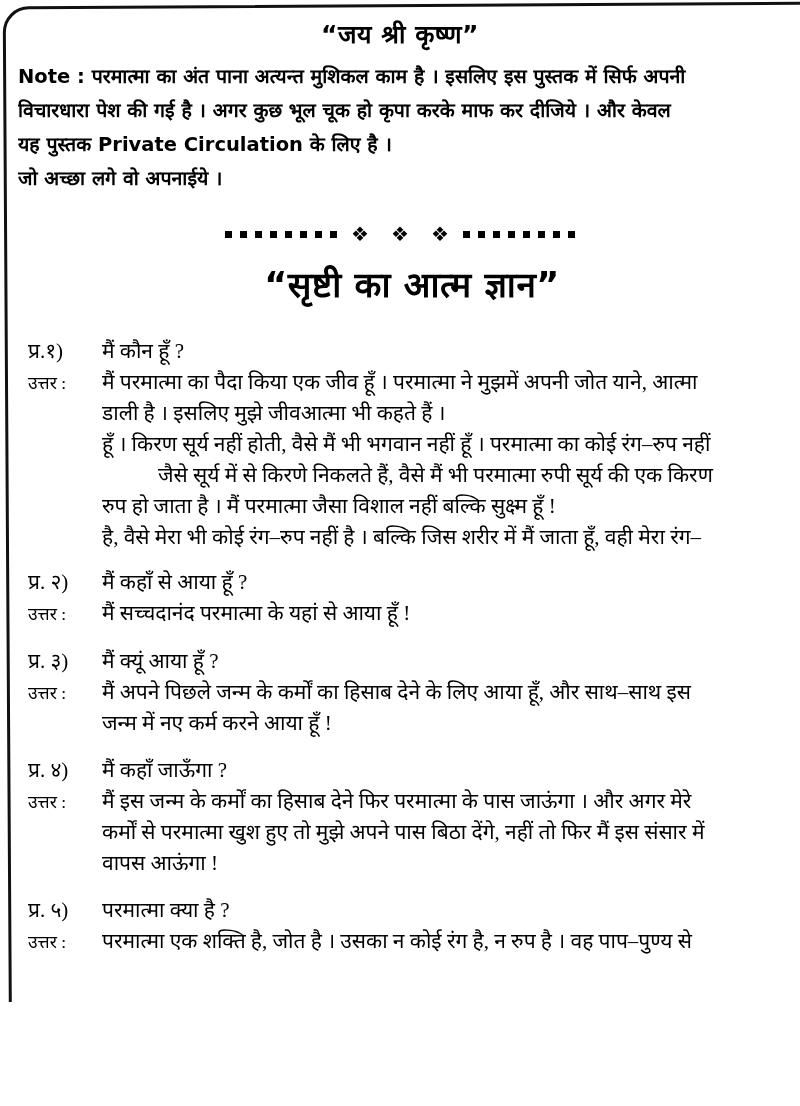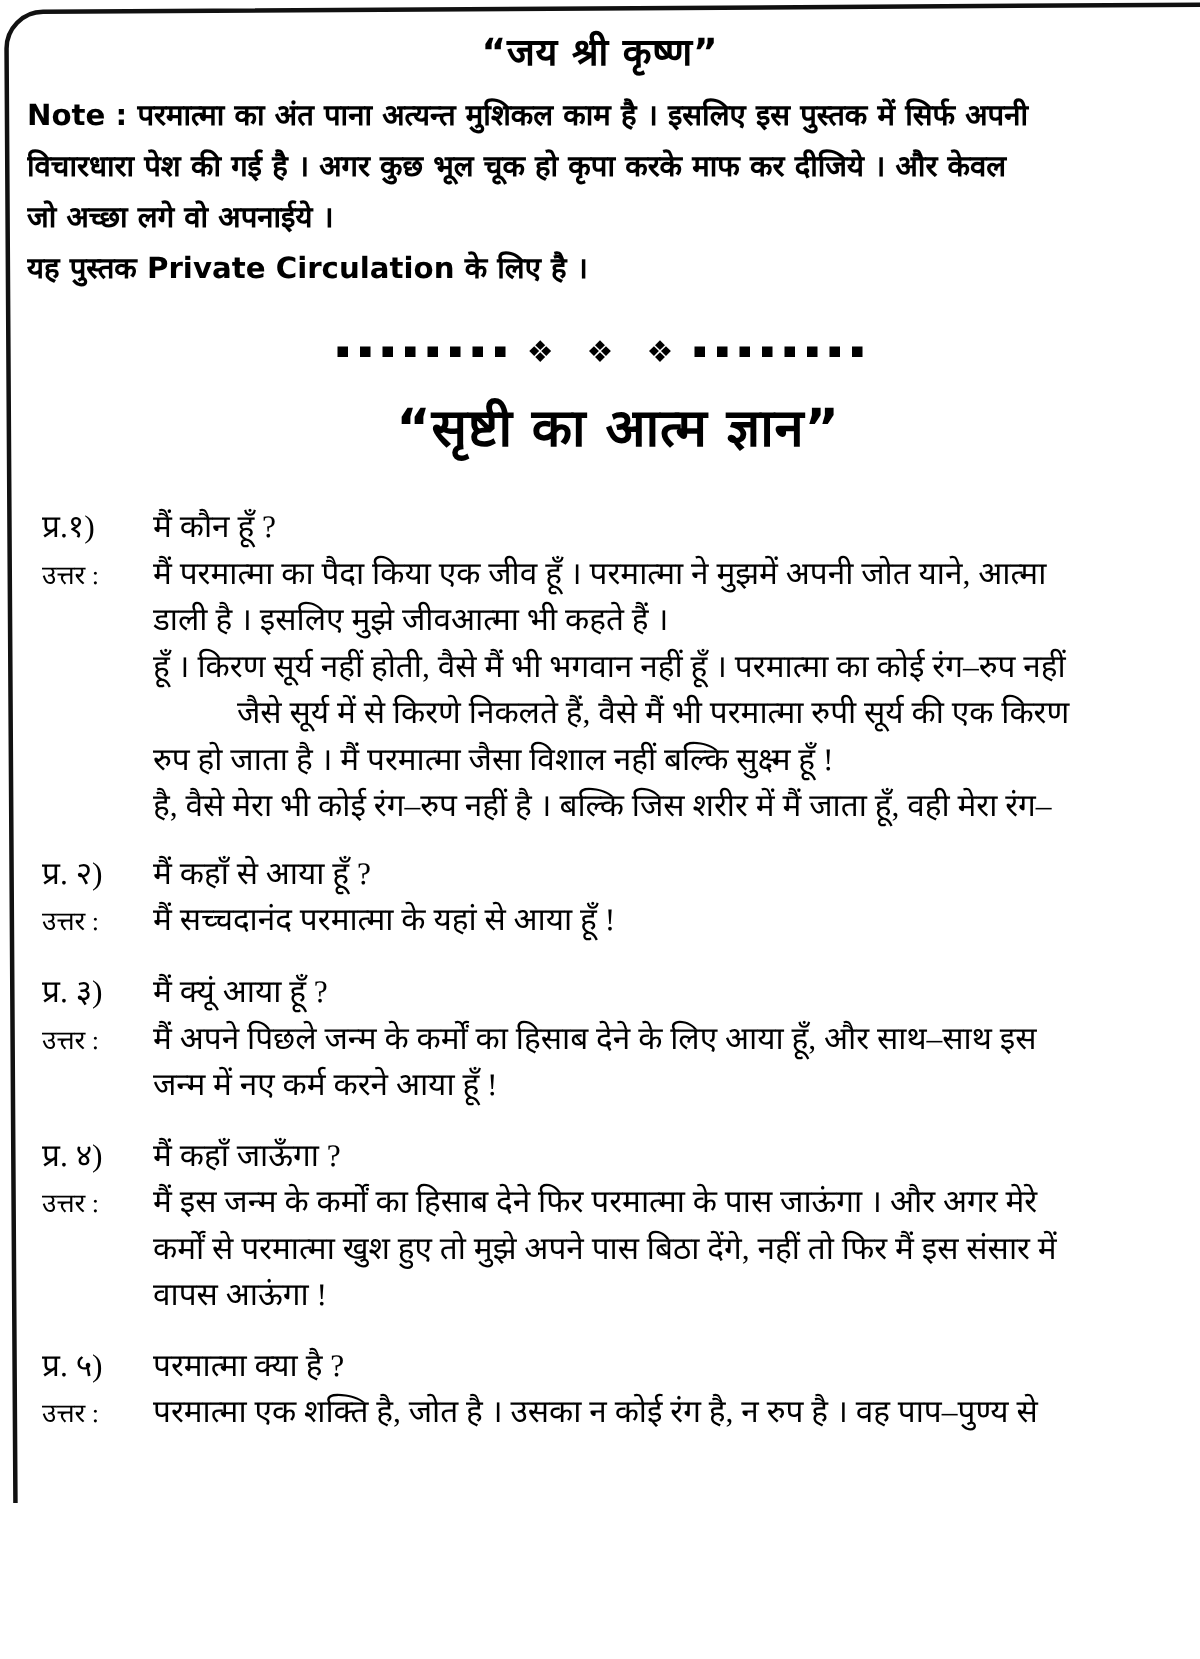--- a/index.html
+++ b/index.html
@@ -186,22 +186,22 @@
 
 <div id="page">
 
   <div class="page-frame"></div>
 
   <div class="header-title">“जय श्री कृष्ण”</div>
 
   <div class="note-block">
     <div class="line">Note : परमात्मा का अंत पाना अत्यन्त मुशिकल काम है । इसलिए इस पुस्तक में सिर्फ अपनी</div>
     <div class="line">विचारधारा पेश की गई है । अगर कुछ भूल चूक हो कृपा करके माफ कर दीजिये । और केवल</div>
+    <div class="line">यह पुस्तक Private Circulation के लिए है ।</div>
     <div class="line">जो अच्छा लगे वो अपनाईये ।</div>
-    <div class="line">यह पुस्तक Private Circulation के लिए है ।</div>
   </div>
 
   <div class="divider">
     <div class="sq-run">
       <span class="sq"></span>
       <span class="sq"></span>
       <span class="sq"></span>
       <span class="sq"></span>
       <span class="sq"></span>
       <span class="sq"></span>

